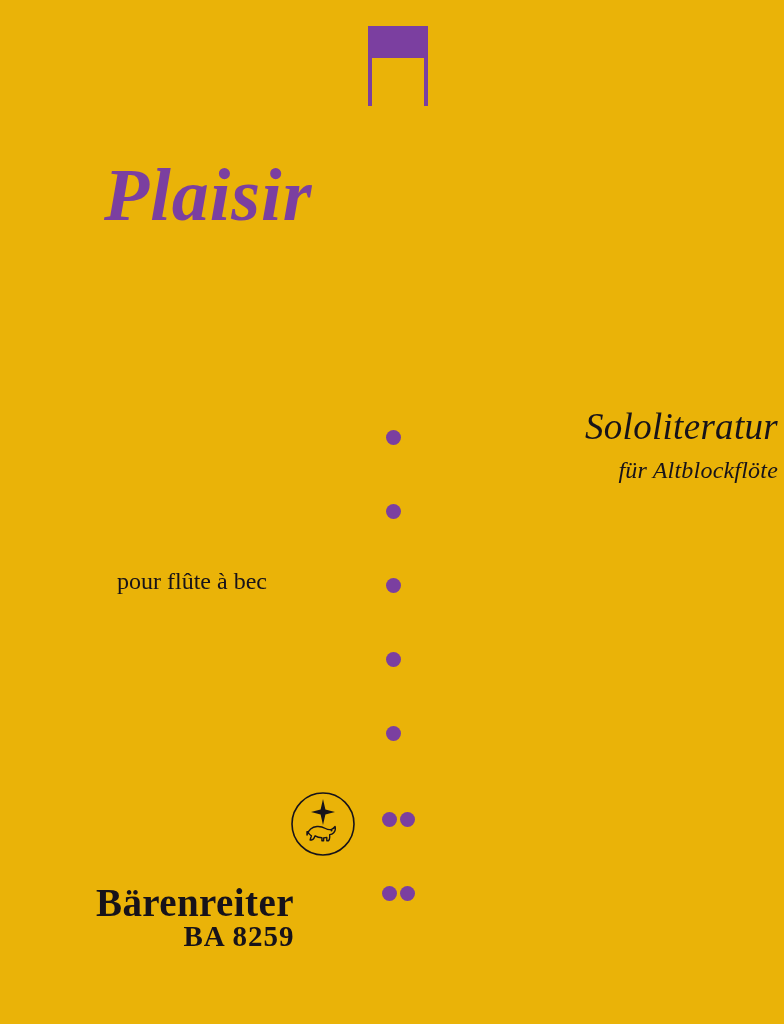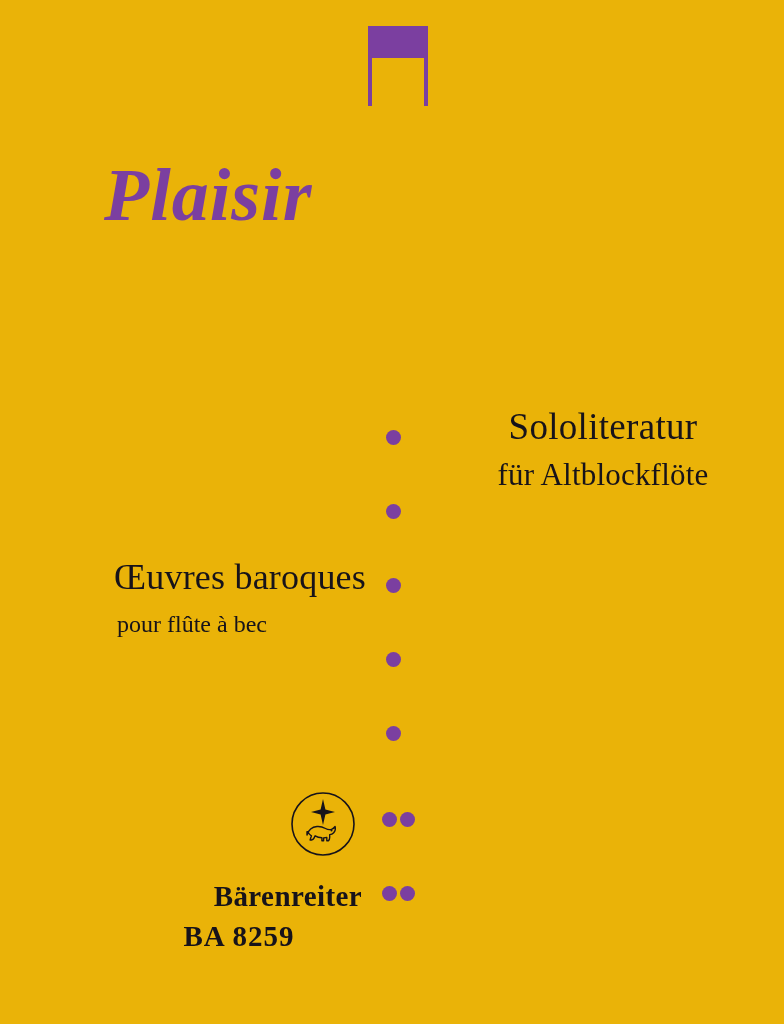--- a/index.html
+++ b/index.html
@@ -80,31 +80,32 @@
     border-radius: 50%;
     background: #7b3fa0;
   }
 
   
   #german-block {
     position: absolute;
     left: 428px;
     top: 404px;
     width: 350px;
-    text-align: center;
-    color: #17131a;
+    text-align: right;
+    color: #17131a;
+    font-style: italic;
   }
   #german-block .g-title {
     font-size: 37px;
     line-height: 1.22;
     letter-spacing: 0.3px;
   }
   #german-block .g-sub {
     margin-top: 8px;
-    font-size: 31px;
+    font-size: 24px;
     letter-spacing: 0.2px;
   }
 
   
   #french-block {
     position: absolute;
     left: 18px;
     top: 556px;
     width: 348px;
     text-align: right;
@@ -133,22 +134,22 @@
   #publisher-logo svg {
     display: block;
   }
 
   
   #publisher-name {
     position: absolute;
     left: 96px;
     top: 880px;
     width: 266px;
-    text-align: right;
-    font-size: 29px;
+    text-align: left;
+    font-size: 39px;
     font-weight: bold;
     color: #17131a;
     letter-spacing: 0.4px;
   }
   #catalog-number {
     position: absolute;
     left: 106px;
     top: 920px;
     width: 266px;
     text-align: center;
@@ -186,21 +187,20 @@
     </div>
 
   <div id="german-block">
     <div class="g-title">
       <div>Sololiteratur</div>
     </div>
     <div class="g-sub">für Altblockflöte</div>
   </div>
 
   <div id="french-block">
-    <div class="f-title">Œuvres baroques</div>
     <div class="f-sub">
       <div>pour flûte à bec</div>
     </div>
   </div>
 
   <div id="publisher-logo">
     <svg width="66" height="66" viewBox="0 0 66 66" xmlns="http://www.w3.org/2000/svg">
       <circle cx="33" cy="33" r="31" fill="none" stroke="#17131a" stroke-width="1.6"></circle>
       <path d="M33 8 L35.4 18.6 L45 21 L35.4 23.4 L33 34 L30.6 23.4 L21 21 L30.6 18.6 Z" fill="#17131a"></path>
       <path d="M17 44 c1.5 -5 5 -8 10 -8.5 c3 -0.3 6 0.6 8.5 2 c2 1.1 4 1.4 6 0.8 c1.6 -0.5 2.8 -1.6 3.6 -2.8 c0.6 2.4 0.2 4.6 -1.4 6.2 c-1.1 1.1 -2.5 1.7 -4 1.9 l0 2.6 c0 1.6 -0.4 2.7 -1.3 3.6 l-1.6 0 l0 -3.4 l-3.2 0.6 l0 2.8 l-1.7 0 l0 -3 c-2.6 -0.1 -4.9 -0.8 -6.8 -2 l-1.1 2.3 c-0.5 1 -1.4 1.7 -2.5 1.9 l-1.4 0 l1.3 -4.2 c-1.6 -1 -2.9 -2.4 -3.6 -4 l-0.8 0 z" fill="none" stroke="#17131a" stroke-width="1.4" stroke-linejoin="round"></path>

